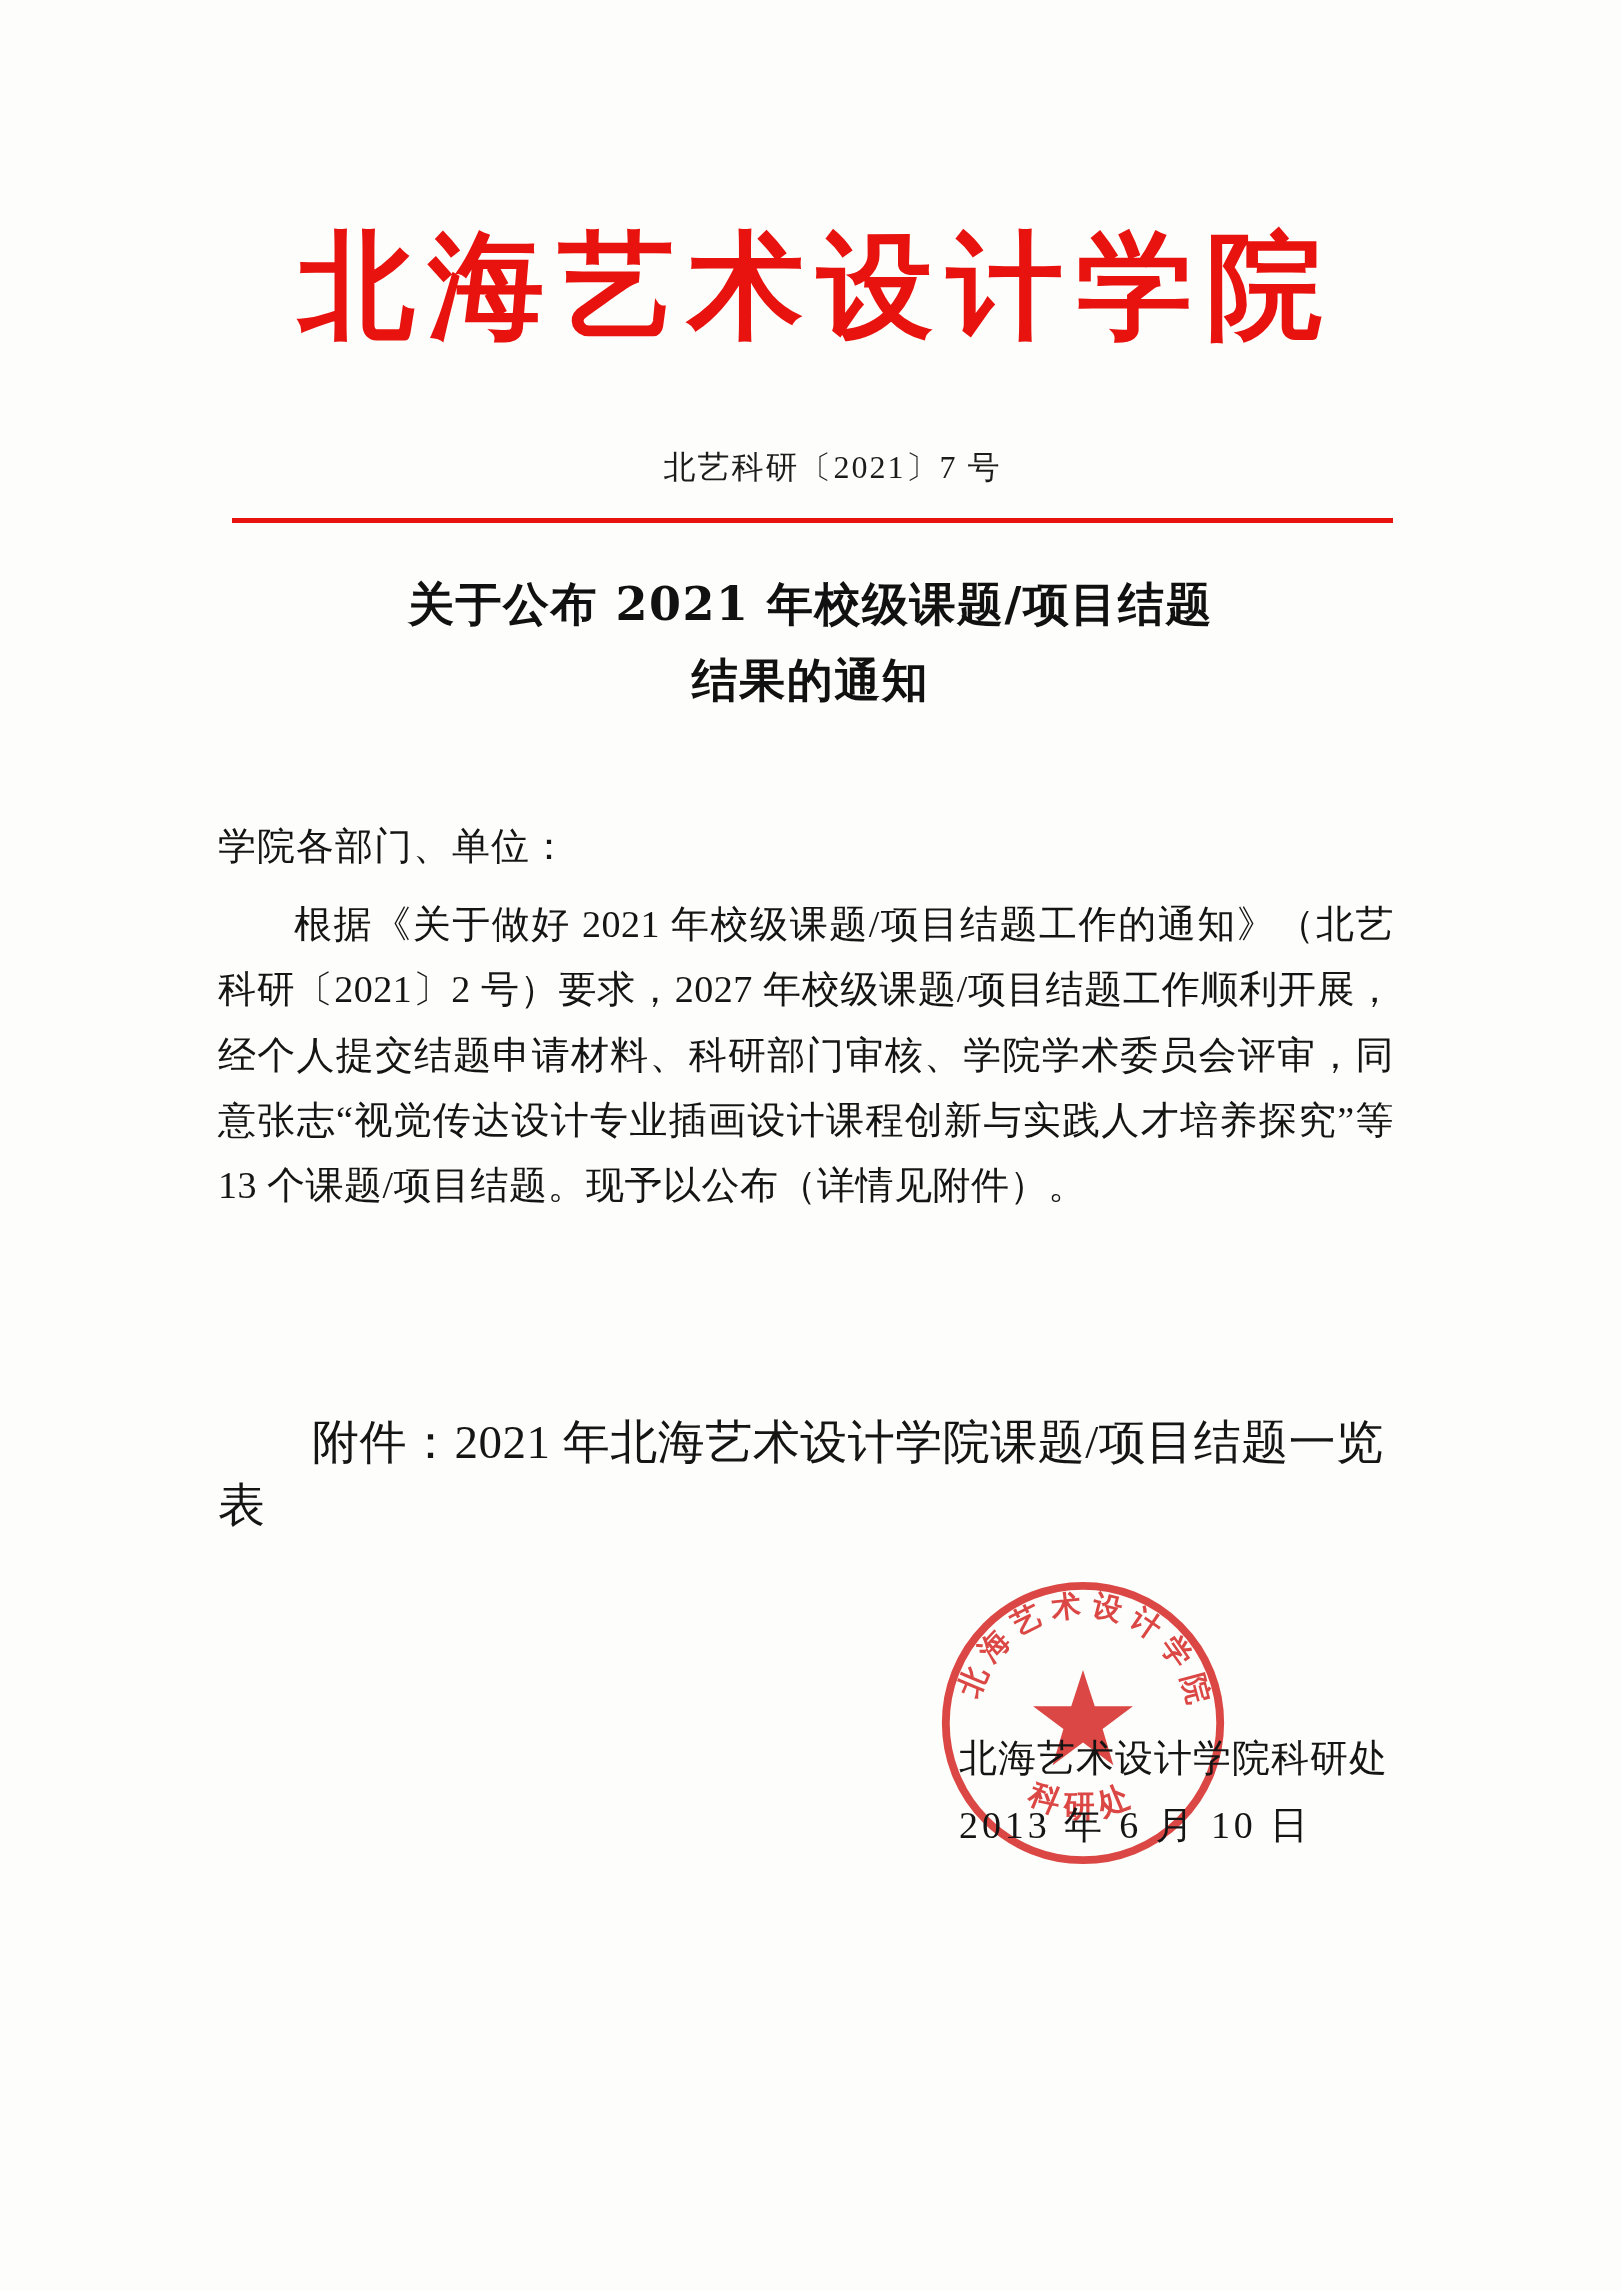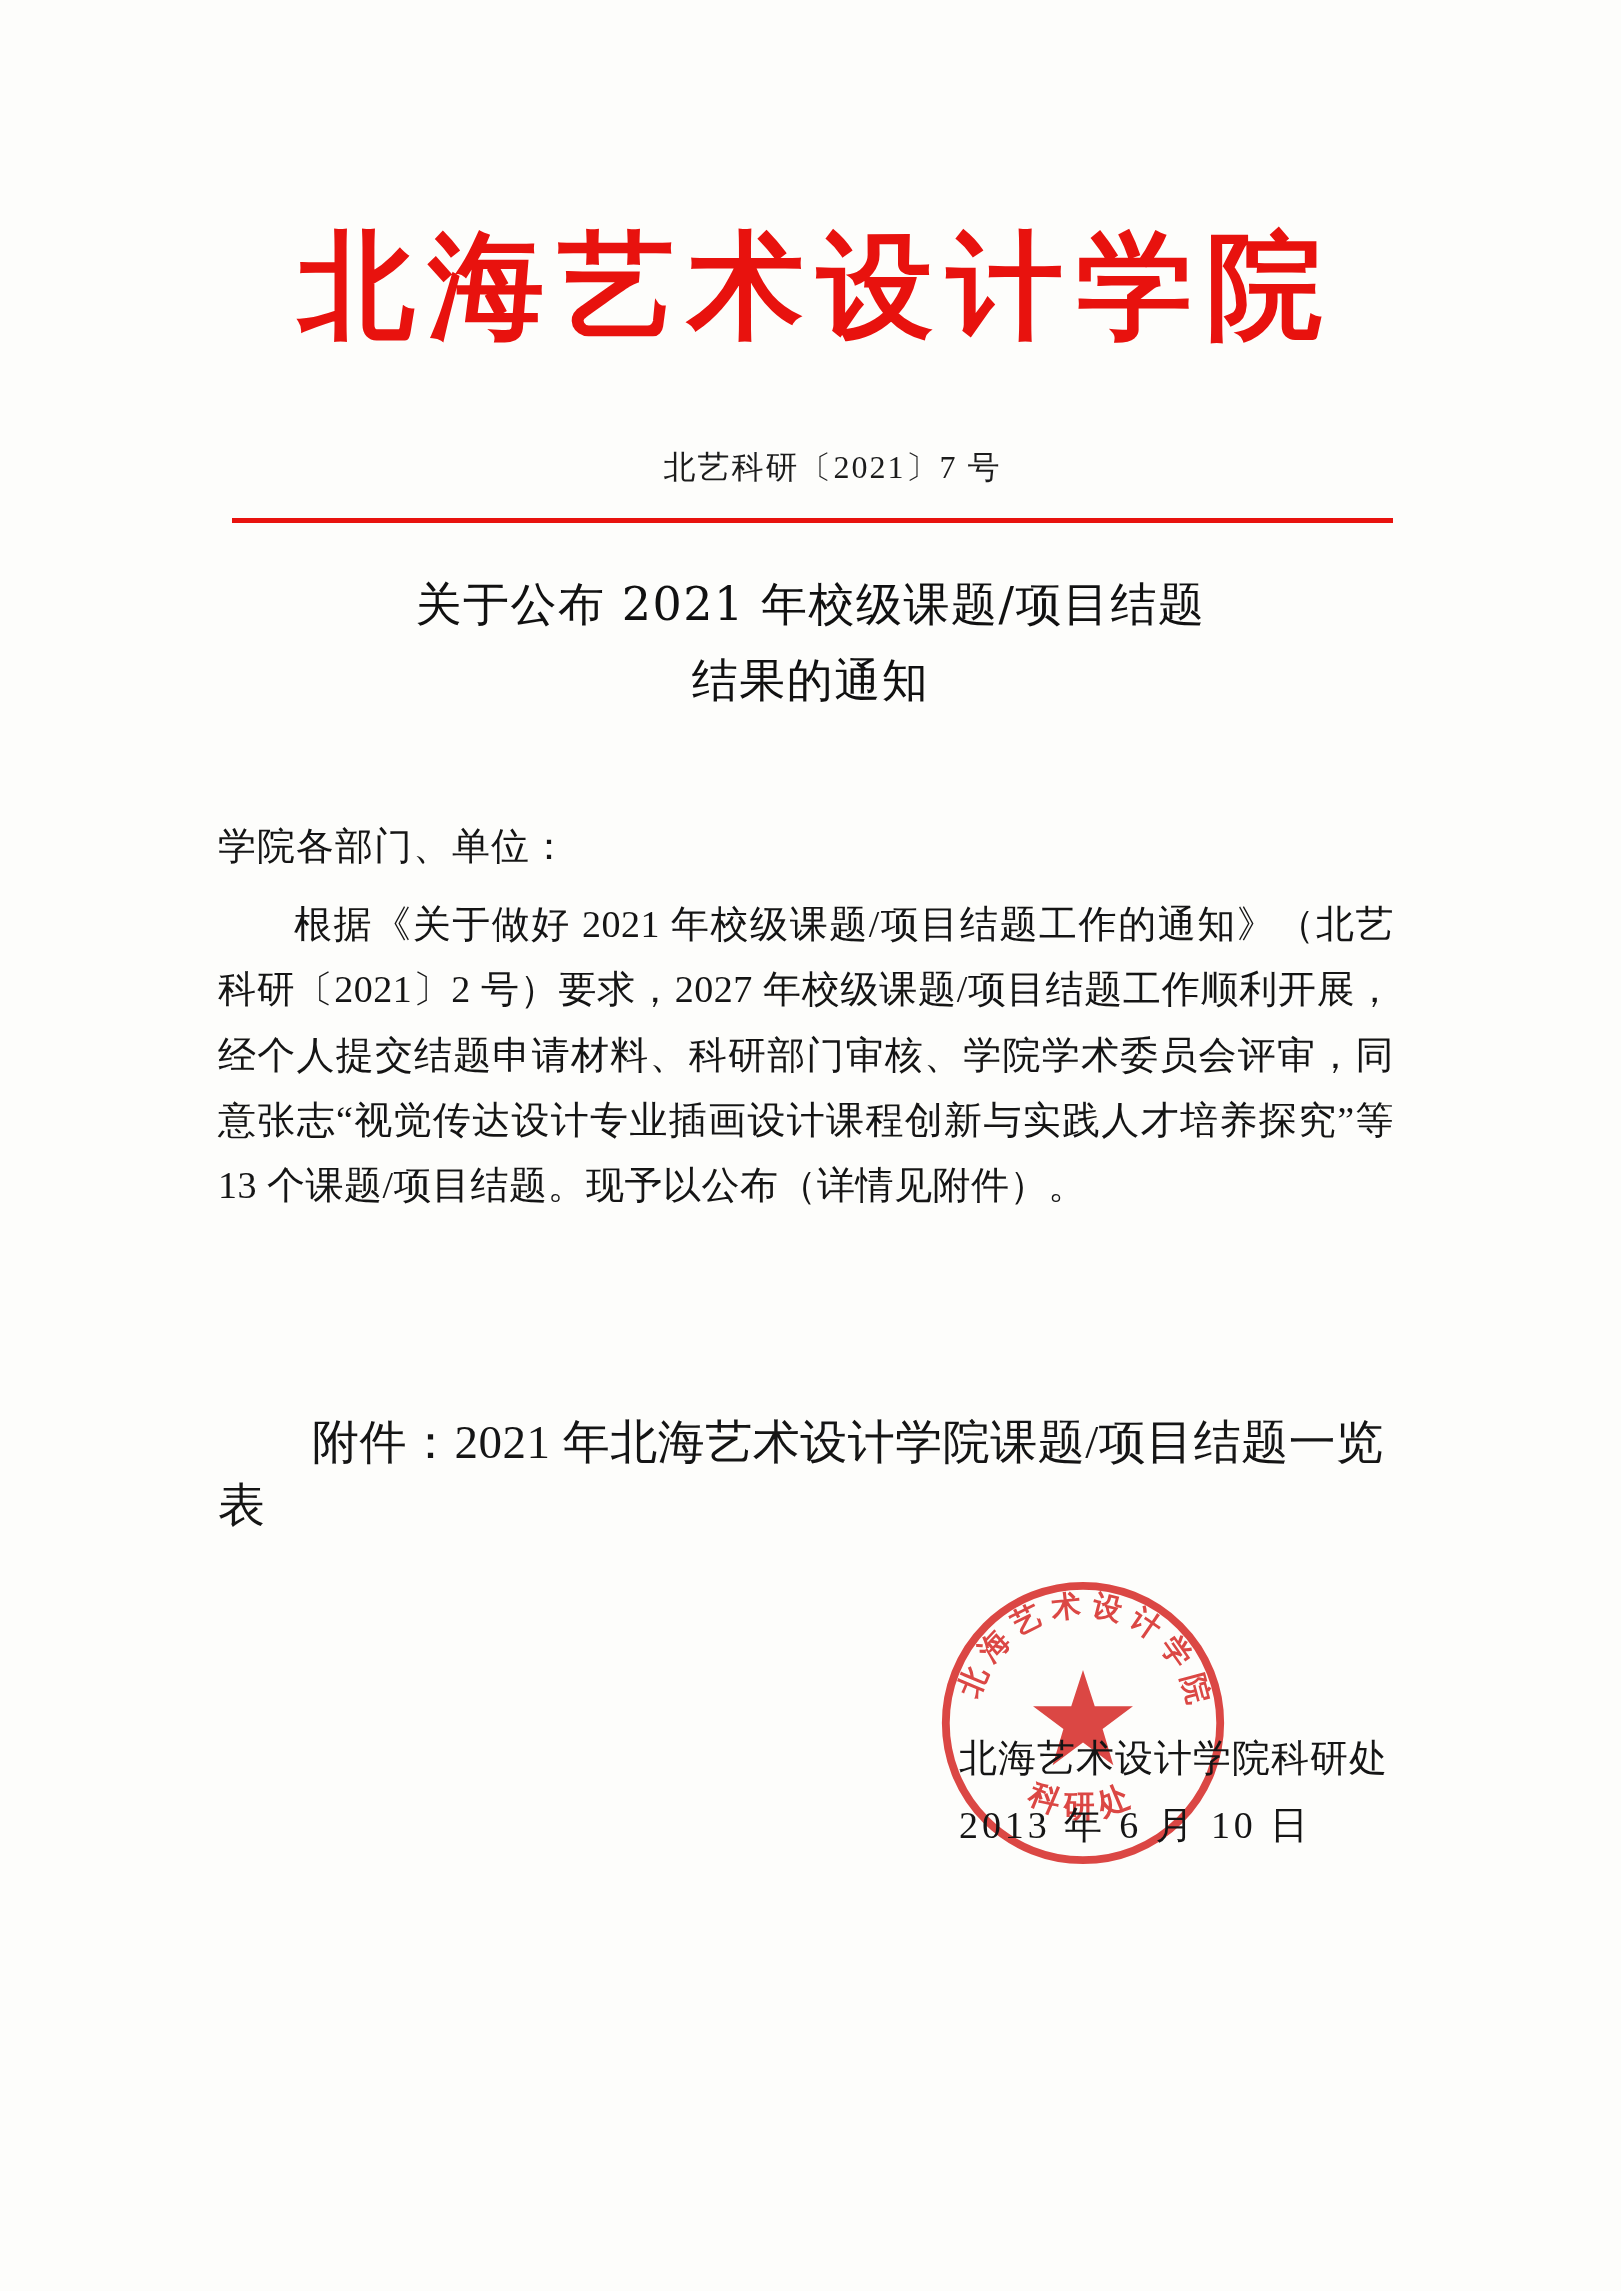--- a/index.html
+++ b/index.html
@@ -64,21 +64,21 @@
   }
 
   
   .doc-title {
     position: absolute;
     top: 567px;
     left: 0;
     right: 0;
     text-align: center;
     font-family: "DejaVu Serif", "Liberation Serif", serif;
-    font-weight: normal;
+    font-weight: bold;
     font-size: 46px;
     line-height: 1.65;
     letter-spacing: 1.5px;
     color: #111;
   }
   .doc-title .line {
     display: block;
   }
 
   

